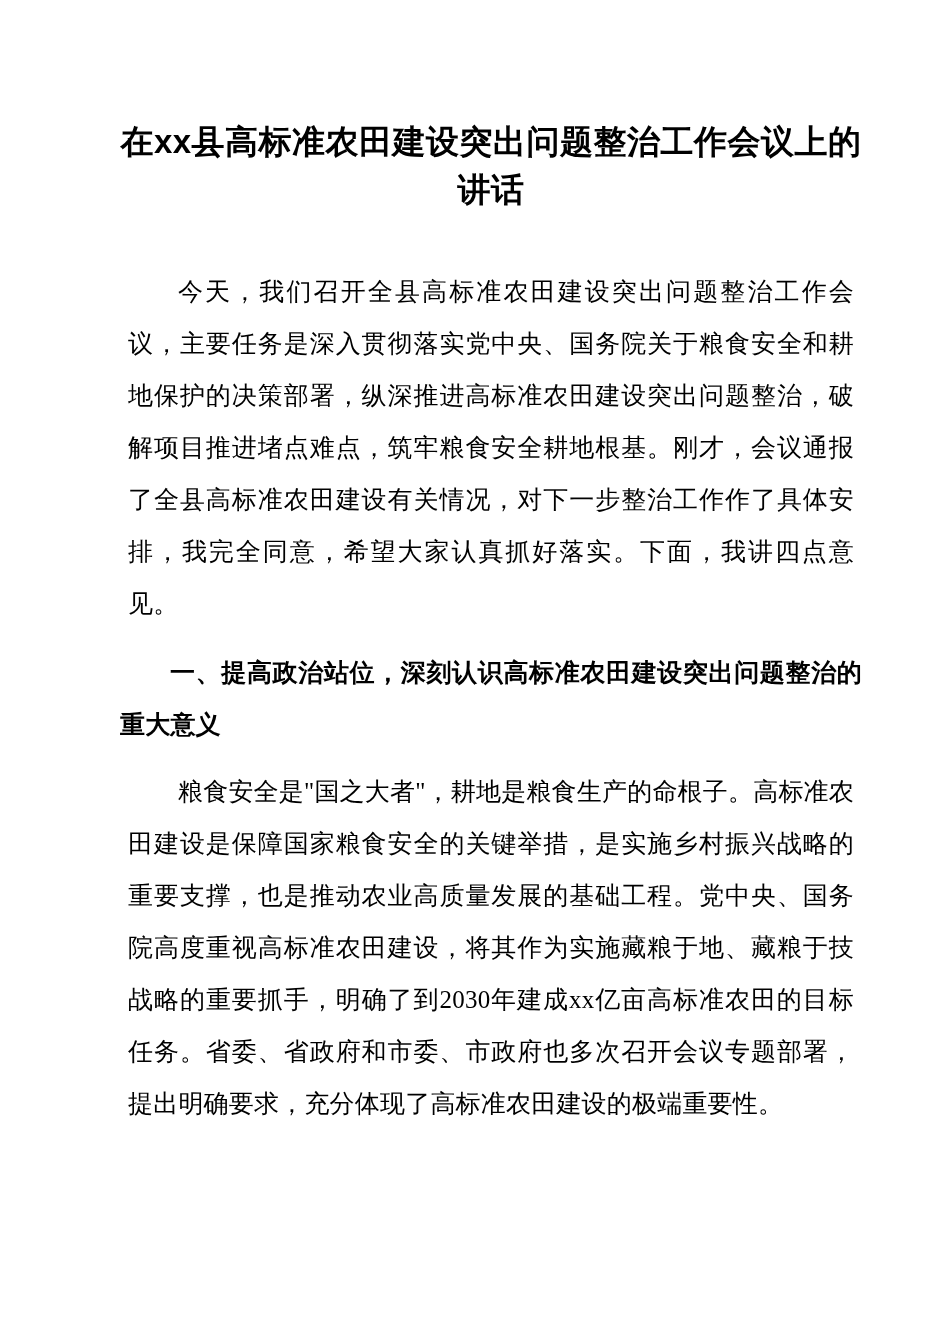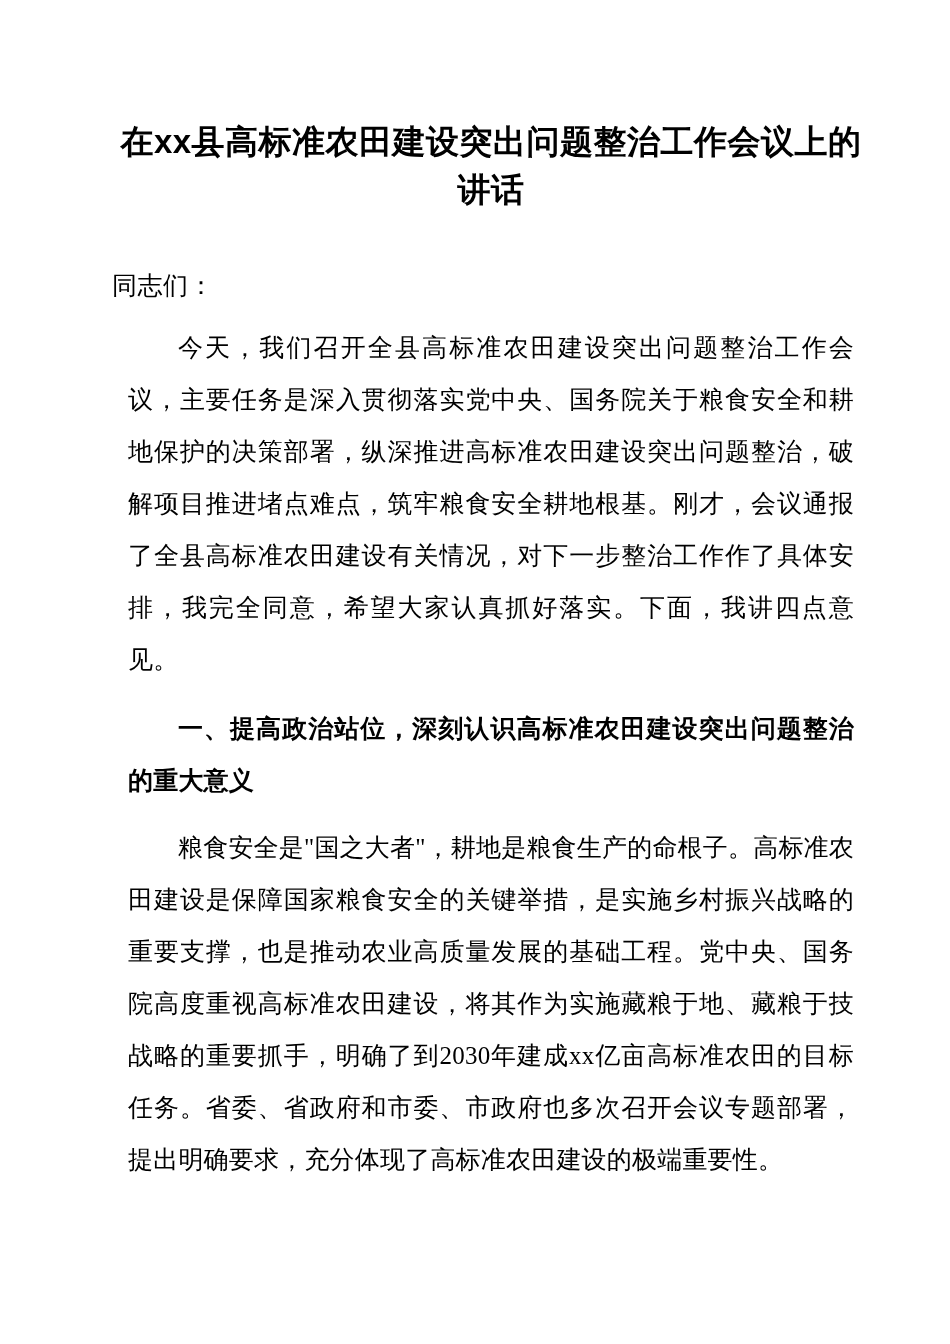--- a/index.html
+++ b/index.html
@@ -42,35 +42,34 @@
     text-align: justify;
     text-justify: inter-ideograph;
     text-indent: 50px;
     letter-spacing: 0.2px;
   }
   h2.section-head {
     font-family: "Liberation Sans", sans-serif;
     font-weight: bold;
     font-size: 25px;
     line-height: 52px;
-    margin: 16px;
+    margin: 8px;
     text-align: justify;
     text-justify: inter-ideograph;
     text-indent: 50px;
     letter-spacing: 0.2px;
   }
 </style>
 </head>
 <body>
 
 <div class="page">
 
   <h1 class="doc-title">在xx县高标准农田建设突出问题整治工作会议上的讲话</h1>
 
-  <p class="salutation">同志们：</p>
 
   <p class="body-para">今天，我们召开全县高标准农田建设突出问题整治工作会议，主要任务是深入贯彻落实党中央、国务院关于粮食安全和耕地保护的决策部署，纵深推进高标准农田建设突出问题整治，破解项目推进堵点难点，筑牢粮食安全耕地根基。刚才，会议通报了全县高标准农田建设有关情况，对下一步整治工作作了具体安排，我完全同意，希望大家认真抓好落实。下面，我讲四点意见。</p>
 
   <h2 class="section-head">一、提高政治站位，深刻认识高标准农田建设突出问题整治的重大意义</h2>
 
   <p class="body-para">粮食安全是"国之大者"，耕地是粮食生产的命根子。高标准农田建设是保障国家粮食安全的关键举措，是实施乡村振兴战略的重要支撑，也是推动农业高质量发展的基础工程。党中央、国务院高度重视高标准农田建设，将其作为实施藏粮于地、藏粮于技战略的重要抓手，明确了到2030年建成xx亿亩高标准农田的目标任务。省委、省政府和市委、市政府也多次召开会议专题部署，提出明确要求，充分体现了高标准农田建设的极端重要性。</p>
 
 
 </div>
 

